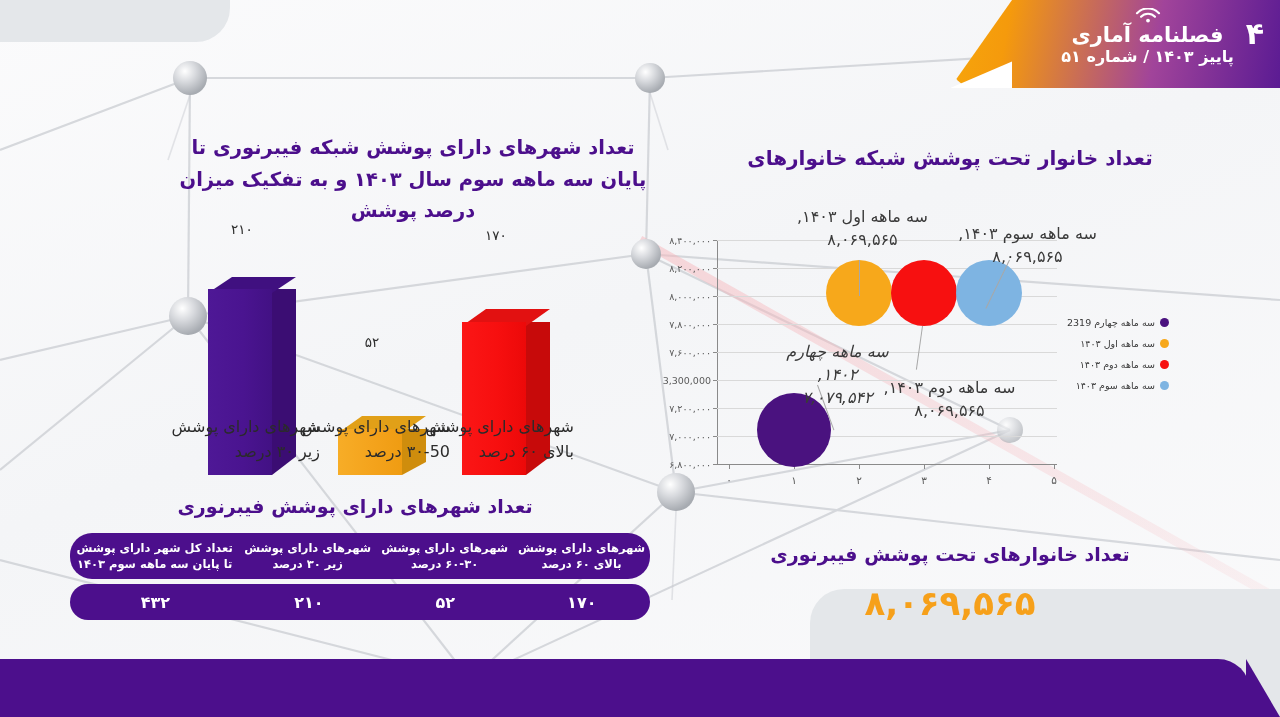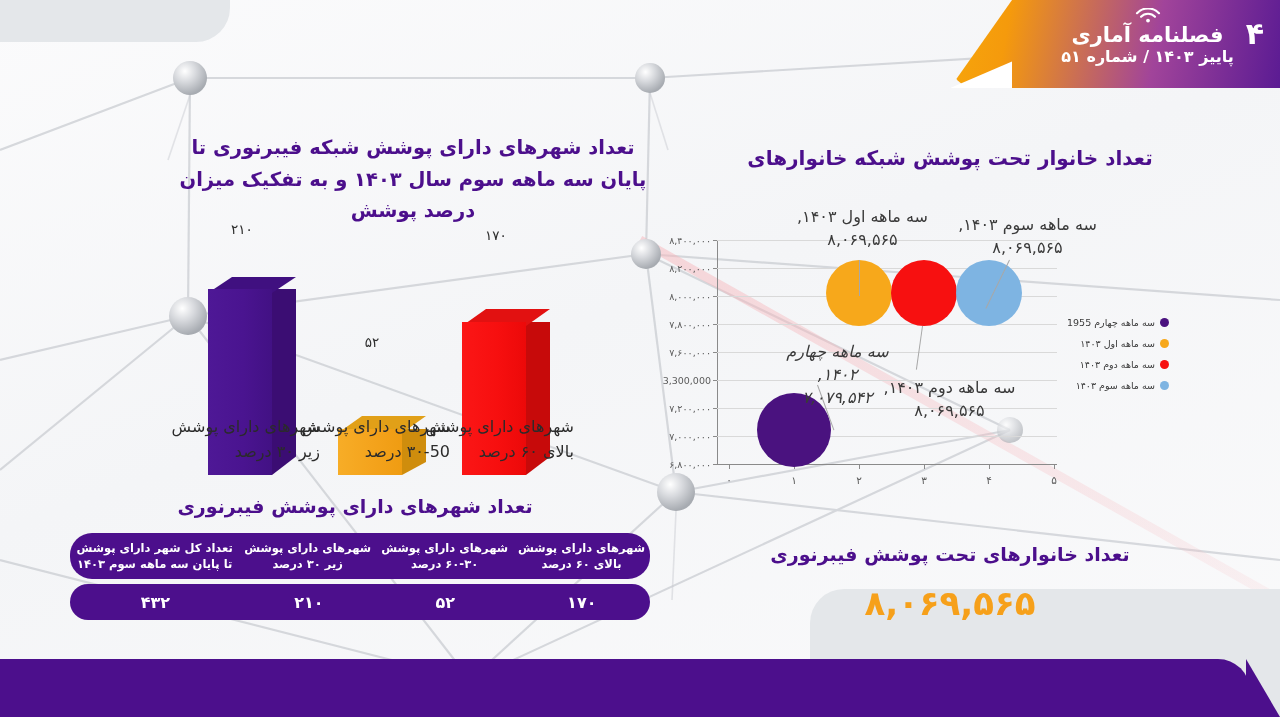--- a/index.html
+++ b/index.html
@@ -388,37 +388,37 @@
       <div class="leader" style="left:100px; top:145px; height:48px; transform:rotate(-20deg);"></div>
       <div class="leader" style="left:142px; top:20px; height:36px;"></div>
       <div class="leader" style="left:205px; top:86px; height:44px; transform:rotate(8deg);"></div>
       <div class="leader" style="left:292px; top:20px; height:54px; transform:rotate(26deg);"></div>
     </div>
 
     <div class="bubble-note" style="left:135px; top:0px;">
       <div>سه ماهه اول ۱۴۰۳,</div>
       <div>۸,۰۶۹,۵۶۵</div>
     </div>
-    <div class="bubble-note" style="left:300px; top:8px;">
+    <div class="bubble-note" style="left:300px; top:17px;">
       <div>سه ماهه سوم ۱۴۰۳,</div>
       <div>۸,۰۶۹,۵۶۵</div>
     </div>
     <div class="bubble-note" style="left:110px; top:135px;font-style:italic;">
       <div>سه ماهه چهارم ۱۴۰۲,</div>
       <div>۷,۰۷۹,۵۴۲</div>
     </div>
     <div class="bubble-note" style="left:222px; top:171px;">
       <div>سه ماهه دوم ۱۴۰۳,</div>
       <div>۸,۰۶۹,۵۶۵</div>
     </div>
 
     <div class="legend">
       <div class="legend-row">
         <span class="legend-dot" style="background:#4a127f;"></span>
-        <span class="legend-text">سه ماهه چهارم 1955</span>
+        <span class="legend-text">سه ماهه چهارم 2319</span>
       </div>
       <div class="legend-row">
         <span class="legend-dot" style="background:#f7a81b;"></span>
         <span class="legend-text">سه ماهه اول ۱۴۰۳</span>
       </div>
       <div class="legend-row">
         <span class="legend-dot" style="background:#f71010;"></span>
         <span class="legend-text">سه ماهه دوم ۱۴۰۳</span>
       </div>
       <div class="legend-row">

